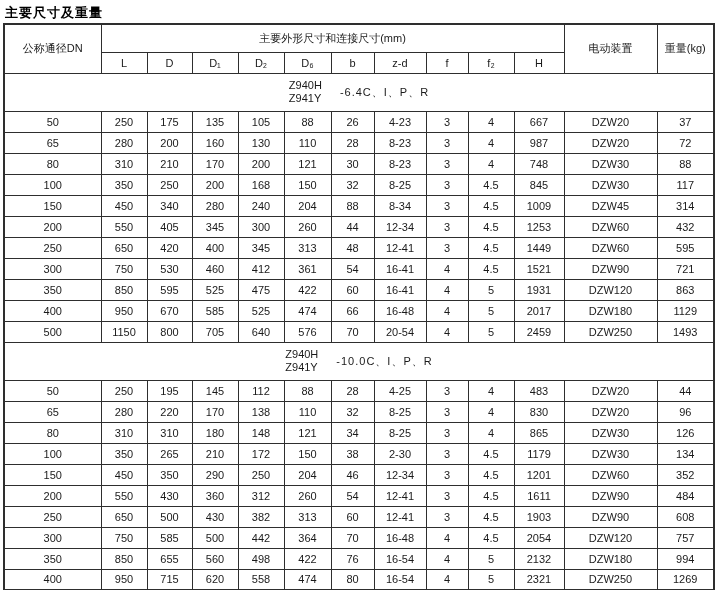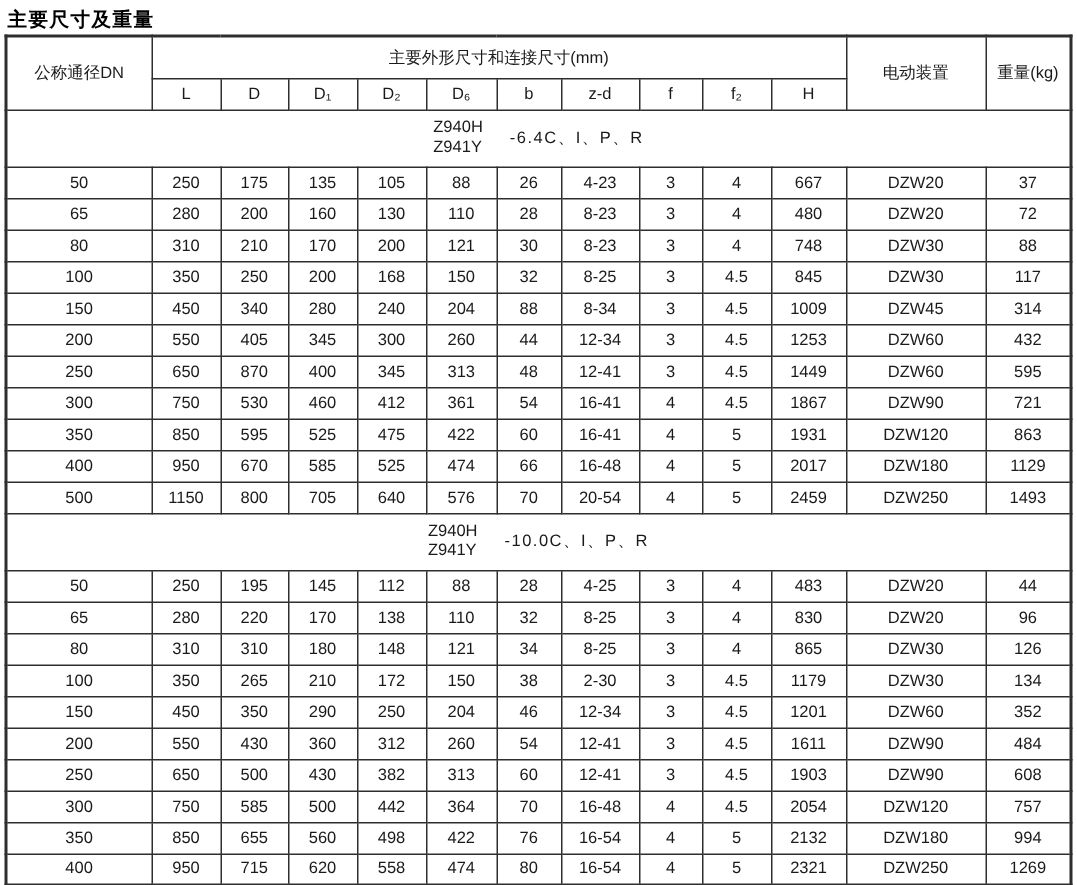--- a/index.html
+++ b/index.html
@@ -133,21 +133,21 @@
           <td>65</td>
           <td>280</td>
           <td>200</td>
           <td>160</td>
           <td>130</td>
           <td>110</td>
           <td>28</td>
           <td>8-23</td>
           <td>3</td>
           <td>4</td>
-          <td>480</td>
+          <td>987</td>
           <td>DZW20</td>
           <td>72</td>
         </tr>
         <tr class="data-row">
           <td>80</td>
           <td>310</td>
           <td>210</td>
           <td>170</td>
           <td>200</td>
           <td>121</td>
@@ -200,21 +200,21 @@
           <td>12-34</td>
           <td>3</td>
           <td>4.5</td>
           <td>1253</td>
           <td>DZW60</td>
           <td>432</td>
         </tr>
         <tr class="data-row">
           <td>250</td>
           <td>650</td>
-          <td>870</td>
+          <td>420</td>
           <td>400</td>
           <td>345</td>
           <td>313</td>
           <td>48</td>
           <td>12-41</td>
           <td>3</td>
           <td>4.5</td>
           <td>1449</td>
           <td>DZW60</td>
           <td>595</td>
@@ -223,21 +223,21 @@
           <td>300</td>
           <td>750</td>
           <td>530</td>
           <td>460</td>
           <td>412</td>
           <td>361</td>
           <td>54</td>
           <td>16-41</td>
           <td>4</td>
           <td>4.5</td>
-          <td>1867</td>
+          <td>1521</td>
           <td>DZW90</td>
           <td>721</td>
         </tr>
         <tr class="data-row">
           <td>350</td>
           <td>850</td>
           <td>595</td>
           <td>525</td>
           <td>475</td>
           <td>422</td>

